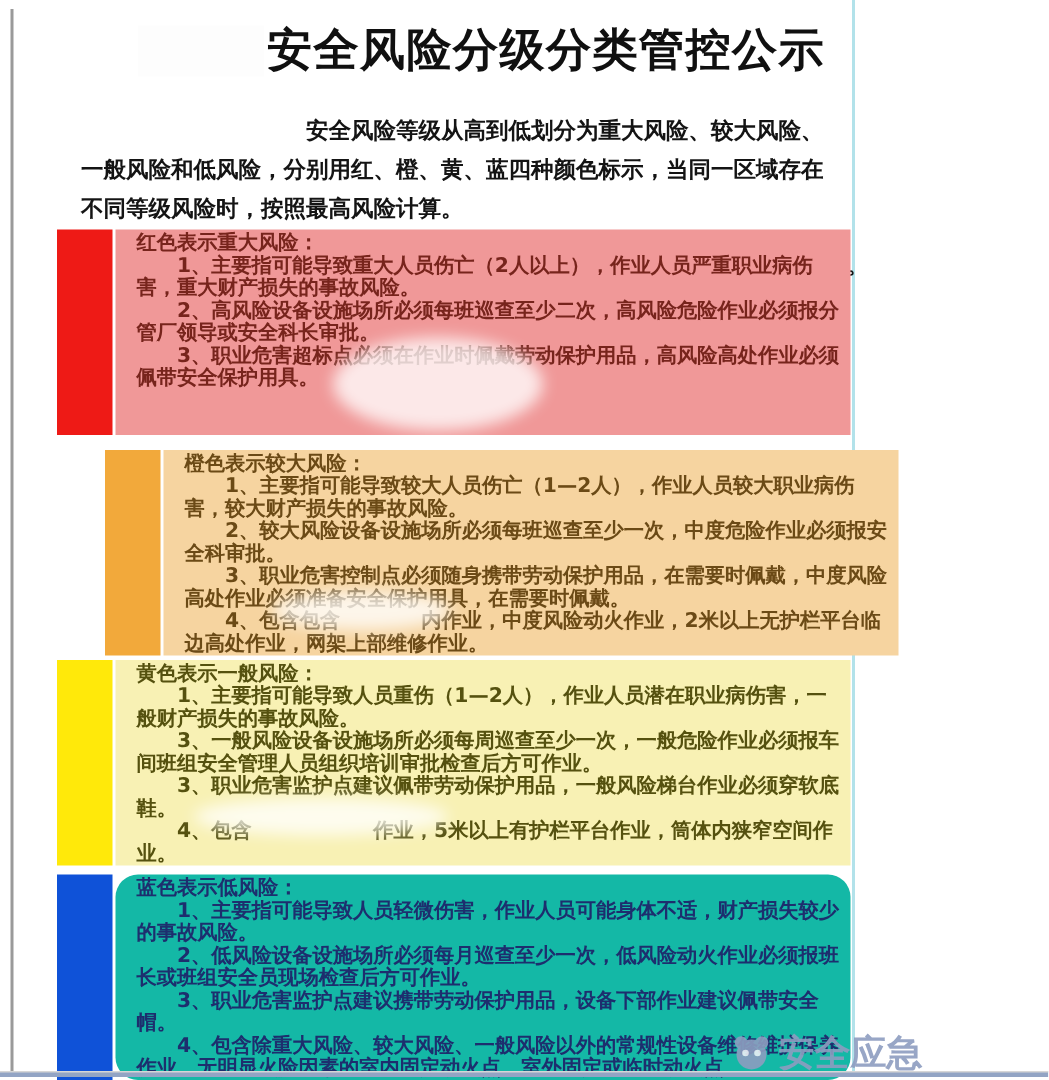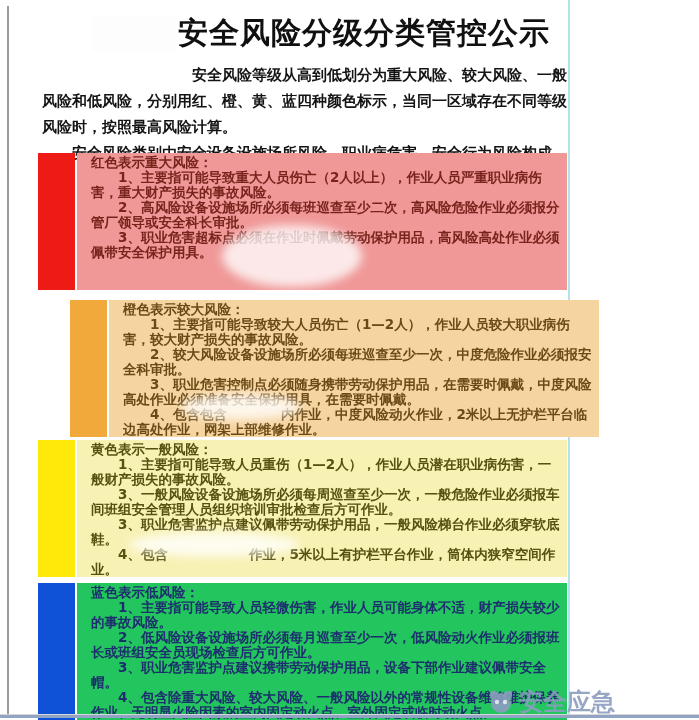--- a/index.html
+++ b/index.html
@@ -9,21 +9,21 @@
     overflow:hidden;
   }
   .v-line{position:absolute;top:0;width:2px;}
   .left-line{left:7px;top:6px;height:710px;}
   .right-line{left:568px;top:0;height:714px;}
   .bottom-line{position:absolute;left:0;top:714px;width:699px;height:3px;border-top:1px solid #d6d6d6;}
   .title-row{position:absolute;left:92px;top:13px;display:flex;align-items:center;}
   .title-row h1{margin:0;font-size:30px;font-weight:700;color:#101010;letter-spacing:1px;white-space:nowrap;}
   .censor-title{display:inline-block;width:84px;height:34px;background:#fdfdfd;box-shadow:0 0 8px 5px #ffffff;margin-right:2px;}
   .intro{position:absolute;left:42px;top:62px;width:526px;color:#141414;font-size:15px;line-height:26px;font-weight:700;}
-  .intro p{margin:0;}
+  .intro p{margin:12px;}
   .intro .p2{text-indent:2em;white-space:nowrap;}
   .censor-inline{display:inline-block;width:150px;height:14px;background:#ffffff;box-shadow:0 0 7px 4px #ffffff;margin-bottom:-1px;}
   .section{position:absolute;left:38px;width:529px;display:flex;gap:2px;}
   .bar{flex:0 0 37px;width:37px;}
   .panel{flex:1;position:relative;padding:2px 6px 0 14px;font-size:13.5px;line-height:15px;font-weight:700;}
   .panel p{margin:0;}
   .panel .itm{text-indent:2em;}
   .sec-red{top:153px;} .sec-red .panel{min-height:135px;}
   .sec-orange{top:300px;padding-left:32px;} .sec-orange .panel{min-height:131px;}
   .sec-yellow{top:440px;} .sec-yellow .panel{min-height:133px;}
@@ -83,21 +83,21 @@
       <p class="itm">1、主要指可能导致人员重伤（1—2人），作业人员潜在职业病伤害，一般财产损失的事故风险。</p>
       <p class="itm">3、一般风险设备设施场所必须每周巡查至少一次，一般危险作业必须报车间班组安全管理人员组织培训审批检查后方可作业。</p>
       <p class="itm">3、职业危害监护点建议佩带劳动保护用品，一般风险梯台作业必须穿软底鞋。</p>
       <p class="itm">4、包含　　　　　　作业，5米以上有护栏平台作业，筒体内狭窄空间作业。</p>
       <div class="censor-blob blob-yellow"></div>
     </div>
   </div>
 
   <div class="section sec-blue">
     <div class="bar" style="background: rgb(15, 82, 216);"></div>
-    <div class="panel" style="background: #22c55e; color: rgb(29, 46, 110);">
+    <div class="panel" style="background: #14b8a6; color: rgb(29, 46, 110); border-radius: 15px;">
       <p class="head">蓝色表示低风险：</p>
       <p class="itm">1、主要指可能导致人员轻微伤害，作业人员可能身体不适，财产损失较少的事故风险。</p>
       <p class="itm">2、低风险设备设施场所必须每月巡查至少一次，低风险动火作业必须报班长或班组安全员现场检查后方可作业。</p>
       <p class="itm">3、职业危害监护点建议携带劳动保护用品，设备下部作业建议佩带安全帽。</p>
       <p class="itm">4、包含除重大风险、较大风险、一般风险以外的常规性设备维修维护保养作业、无明显火险因素的室内固定动火点、室外固定或临时动火点。</p>
     </div>
   </div>
 
   <div class="watermark" style="color: rgb(141, 157, 192);">
     <svg width="26" height="24" viewBox="0 0 26 24" aria-hidden="true">

